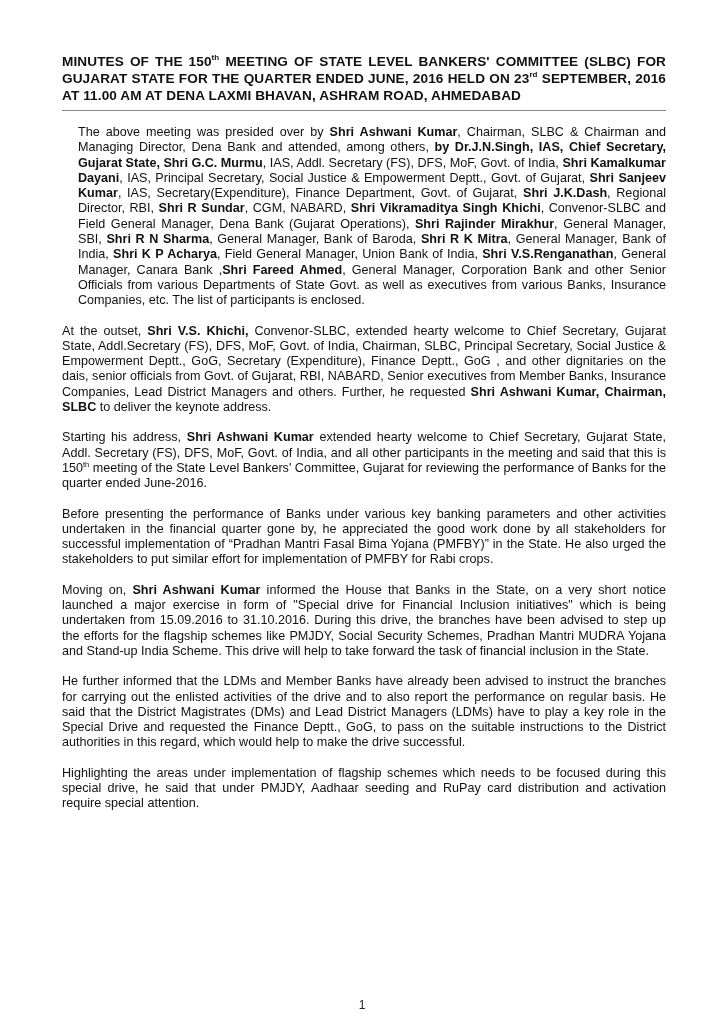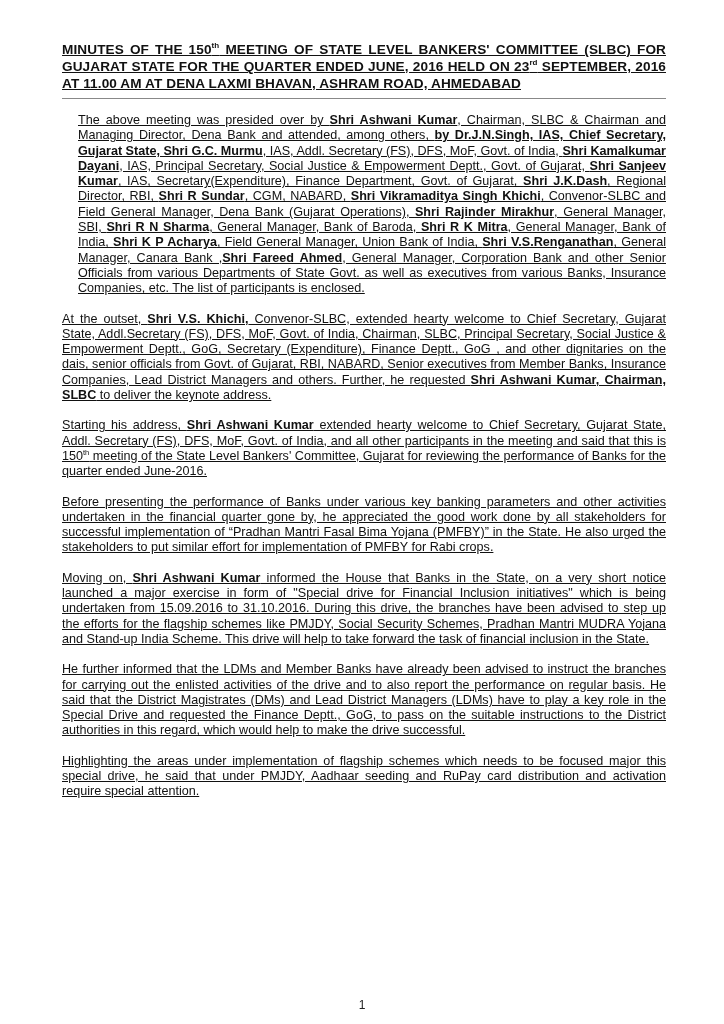--- a/index.html
+++ b/index.html
@@ -1,19 +1,19 @@
 <!DOCTYPE html>
 <html><head>
 <meta charset="utf-8">
 <style>
   html, body { margin: 0; padding: 0; background: #ffffff; }
   body { width: 724px; height: 1024px; position: relative; overflow: hidden; }
   .page {
-    position: absolute; left: 62px; top: 28px; width: 604px;
-    font-family: "Liberation Sans", sans-serif; color: #111111; text-decoration: underline;
+    position: absolute; left: 62px; top: 40px; width: 604px;
+    font-family: "Liberation Sans", sans-serif; color: #111111;
   }
   .title {
     font-weight: bold; font-size: 13.6px; line-height: 17px;
     text-align: justify; text-align-last: left; letter-spacing: 0.1px;
     margin-top: 13px; padding-bottom: 6px;
     border-bottom: 1px solid #888888;
   }
   .title sup { font-size: 8px; line-height: 0; vertical-align: 6px; }
   .para {
     font-size: 12.6px; line-height: 15.3px; text-align: justify;
@@ -40,17 +40,17 @@
   <p class="para"><span>At the outset, </span><b>Shri V.S. Khichi,</b><span> Convenor-SLBC, extended hearty welcome to Chief Secretary, Gujarat State, Addl.Secretary (FS), DFS, MoF, Govt. of India, Chairman, SLBC, Principal Secretary, Social Justice &amp; Empowerment Deptt., GoG, Secretary (Expenditure), Finance Deptt., GoG , and other dignitaries on the dais, senior officials from Govt. of Gujarat, RBI, NABARD, Senior executives from Member Banks, Insurance Companies, Lead District Managers and others. Further, he requested </span><b>Shri Ashwani Kumar, Chairman, SLBC</b><span> to deliver the keynote address.</span></p>
 
   <p class="para"><span>Starting his address, </span><b>Shri Ashwani Kumar</b><span> extended hearty welcome to Chief Secretary, Gujarat State, Addl. Secretary (FS), DFS, MoF, Govt. of India, and all other participants in the meeting and said that this is 150</span><sup>th</sup><span> meeting of the State Level Bankers' Committee, Gujarat for reviewing the performance of Banks for the quarter ended June-2016.</span></p>
 
   <p class="para"><span>Before presenting the performance of Banks under various key banking parameters and other activities undertaken in the financial quarter gone by, he appreciated the good work done by all stakeholders for successful implementation of “Pradhan Mantri Fasal Bima Yojana (PMFBY)” in the State. He also urged the stakeholders to put similar effort for implementation of PMFBY for Rabi crops.</span></p>
 
   <p class="para"><span>Moving on, </span><b>Shri Ashwani Kumar</b><span> informed the House that Banks in the State, on a very short notice launched a major exercise in form of "Special drive for Financial Inclusion initiatives" which is being undertaken from 15.09.2016 to 31.10.2016. During this drive, the branches have been advised to step up the efforts for the flagship schemes like PMJDY, Social Security Schemes, Pradhan Mantri MUDRA Yojana and Stand-up India Scheme. This drive will help to take forward the task of financial inclusion in the State.</span></p>
 
   <p class="para"><span>He further informed that the LDMs and Member Banks have already been advised to instruct the branches for carrying out the enlisted activities of the drive and to also report the performance on regular basis. He said that the District Magistrates (DMs) and Lead District Managers (LDMs) have to play a key role in the Special Drive and requested the Finance Deptt., GoG, to pass on the suitable instructions to the District authorities in this regard, which would help to make the drive successful.</span></p>
 
-  <p class="para"><span>Highlighting the areas under implementation of flagship schemes which needs to be focused major this special drive, he said that under PMJDY, Aadhaar seeding and RuPay card distribution and activation require special attention.</span></p>
+  <p class="para"><span>Highlighting the areas under implementation of flagship schemes which needs to be focused during this special drive, he said that under PMJDY, Aadhaar seeding and RuPay card distribution and activation require special attention.</span></p>
 
 </div>
 
 <div class="page-number">1</div>
 
 </body></html>

